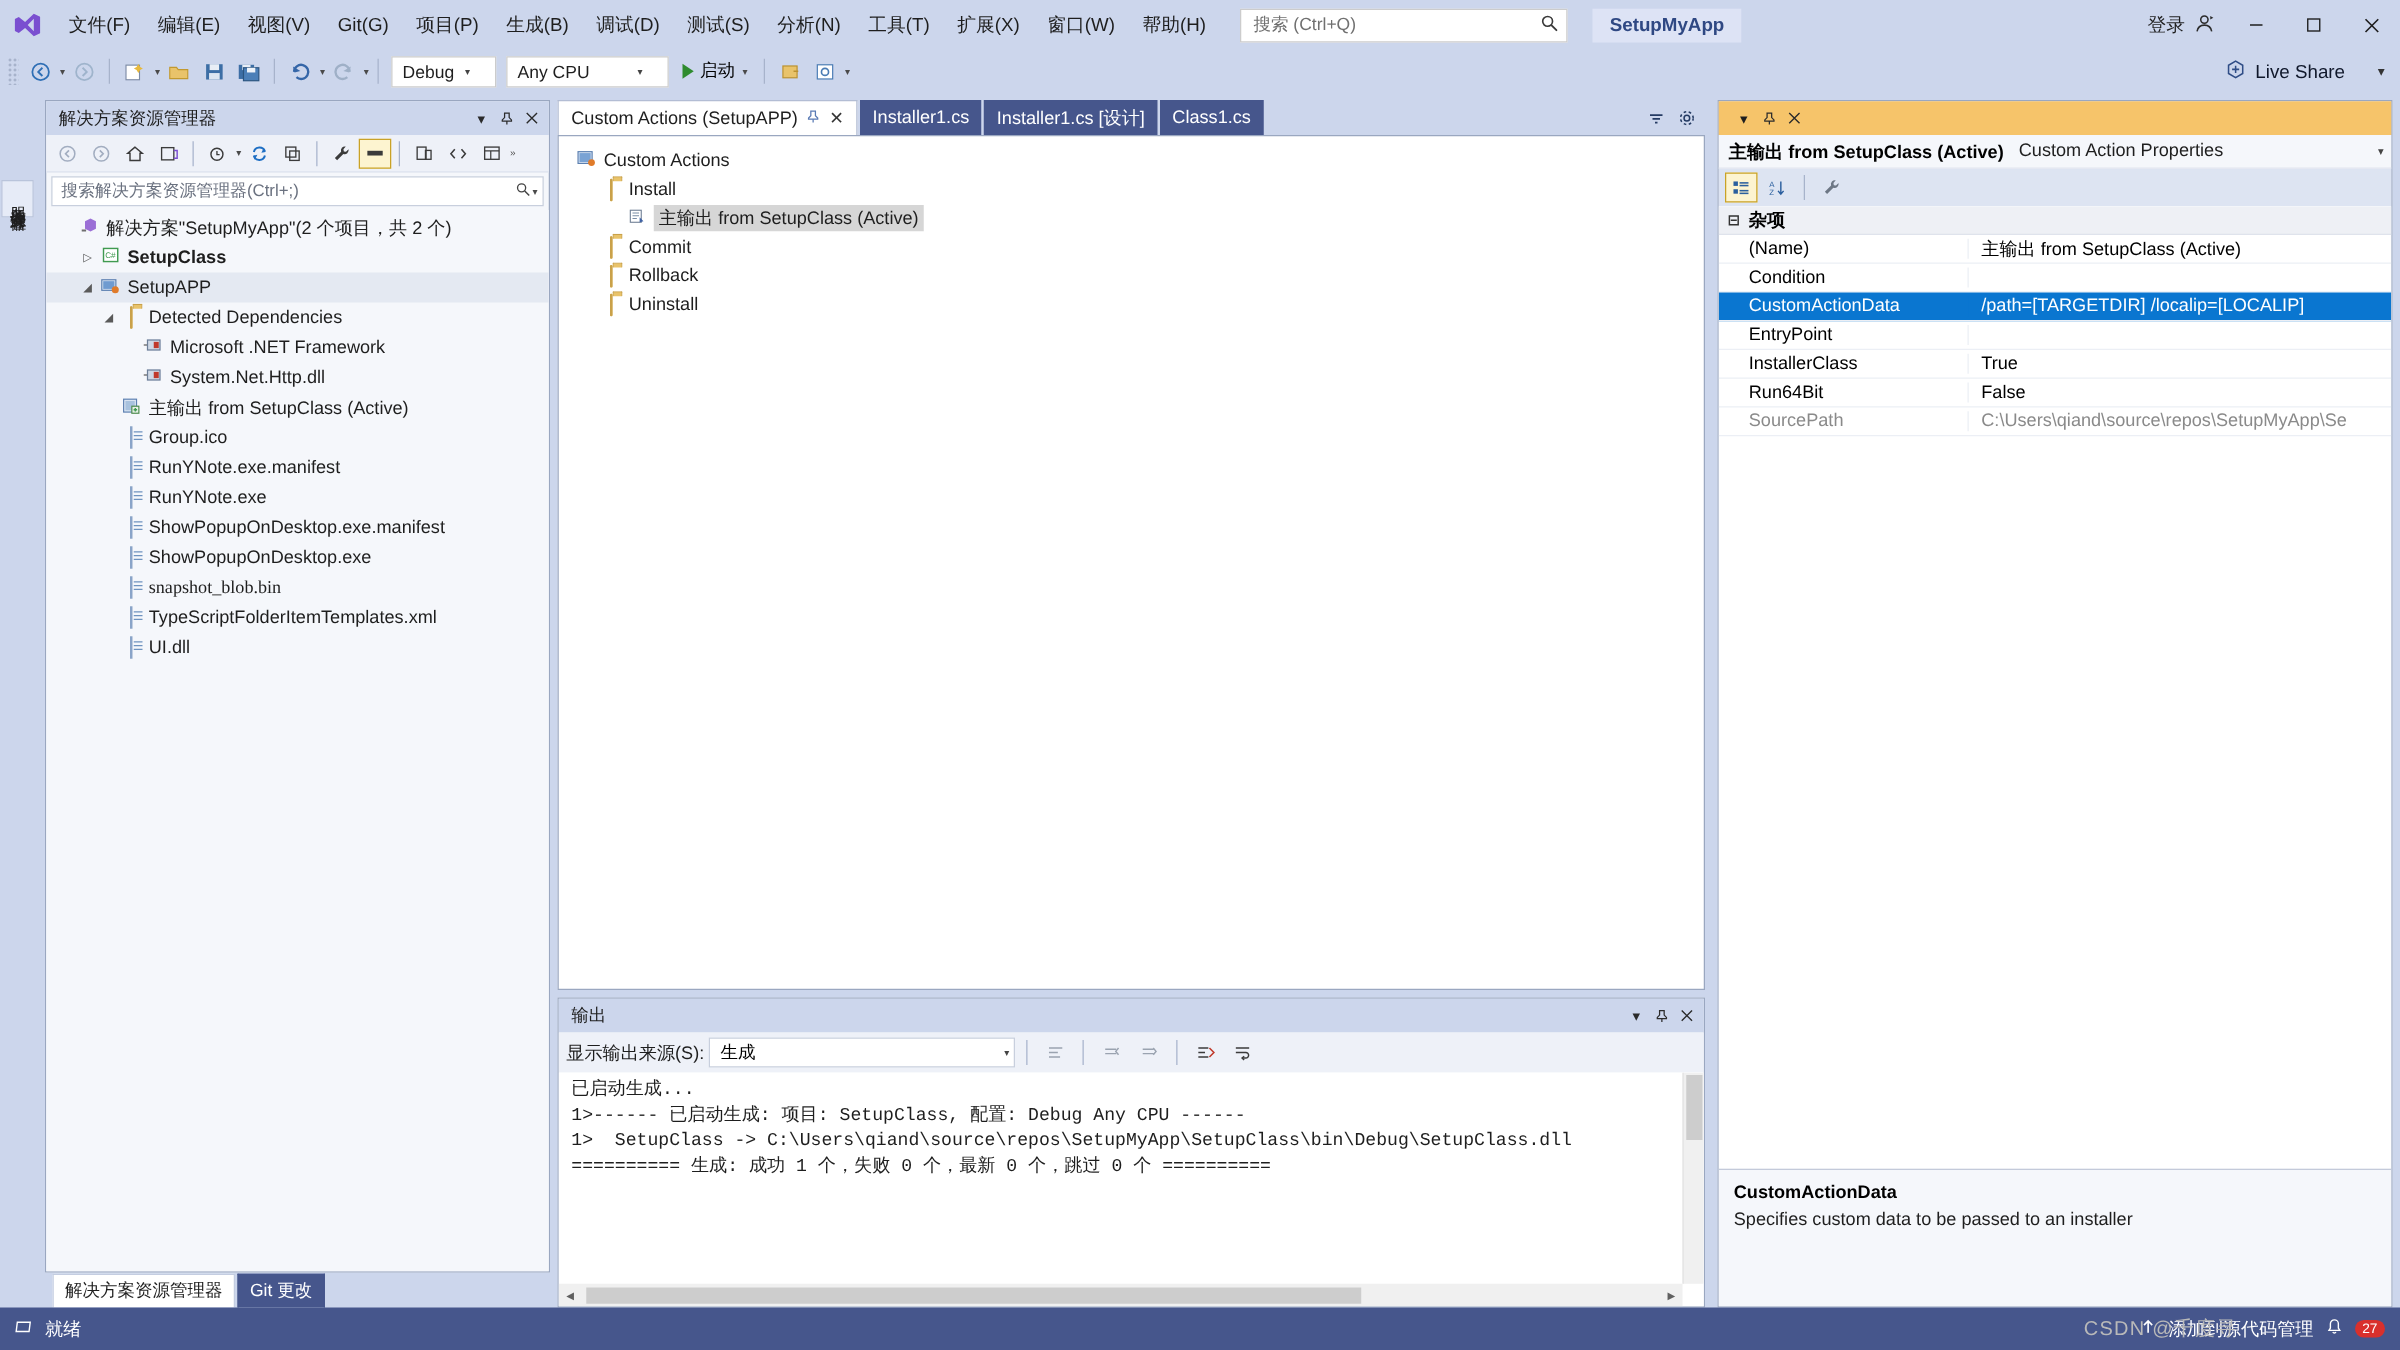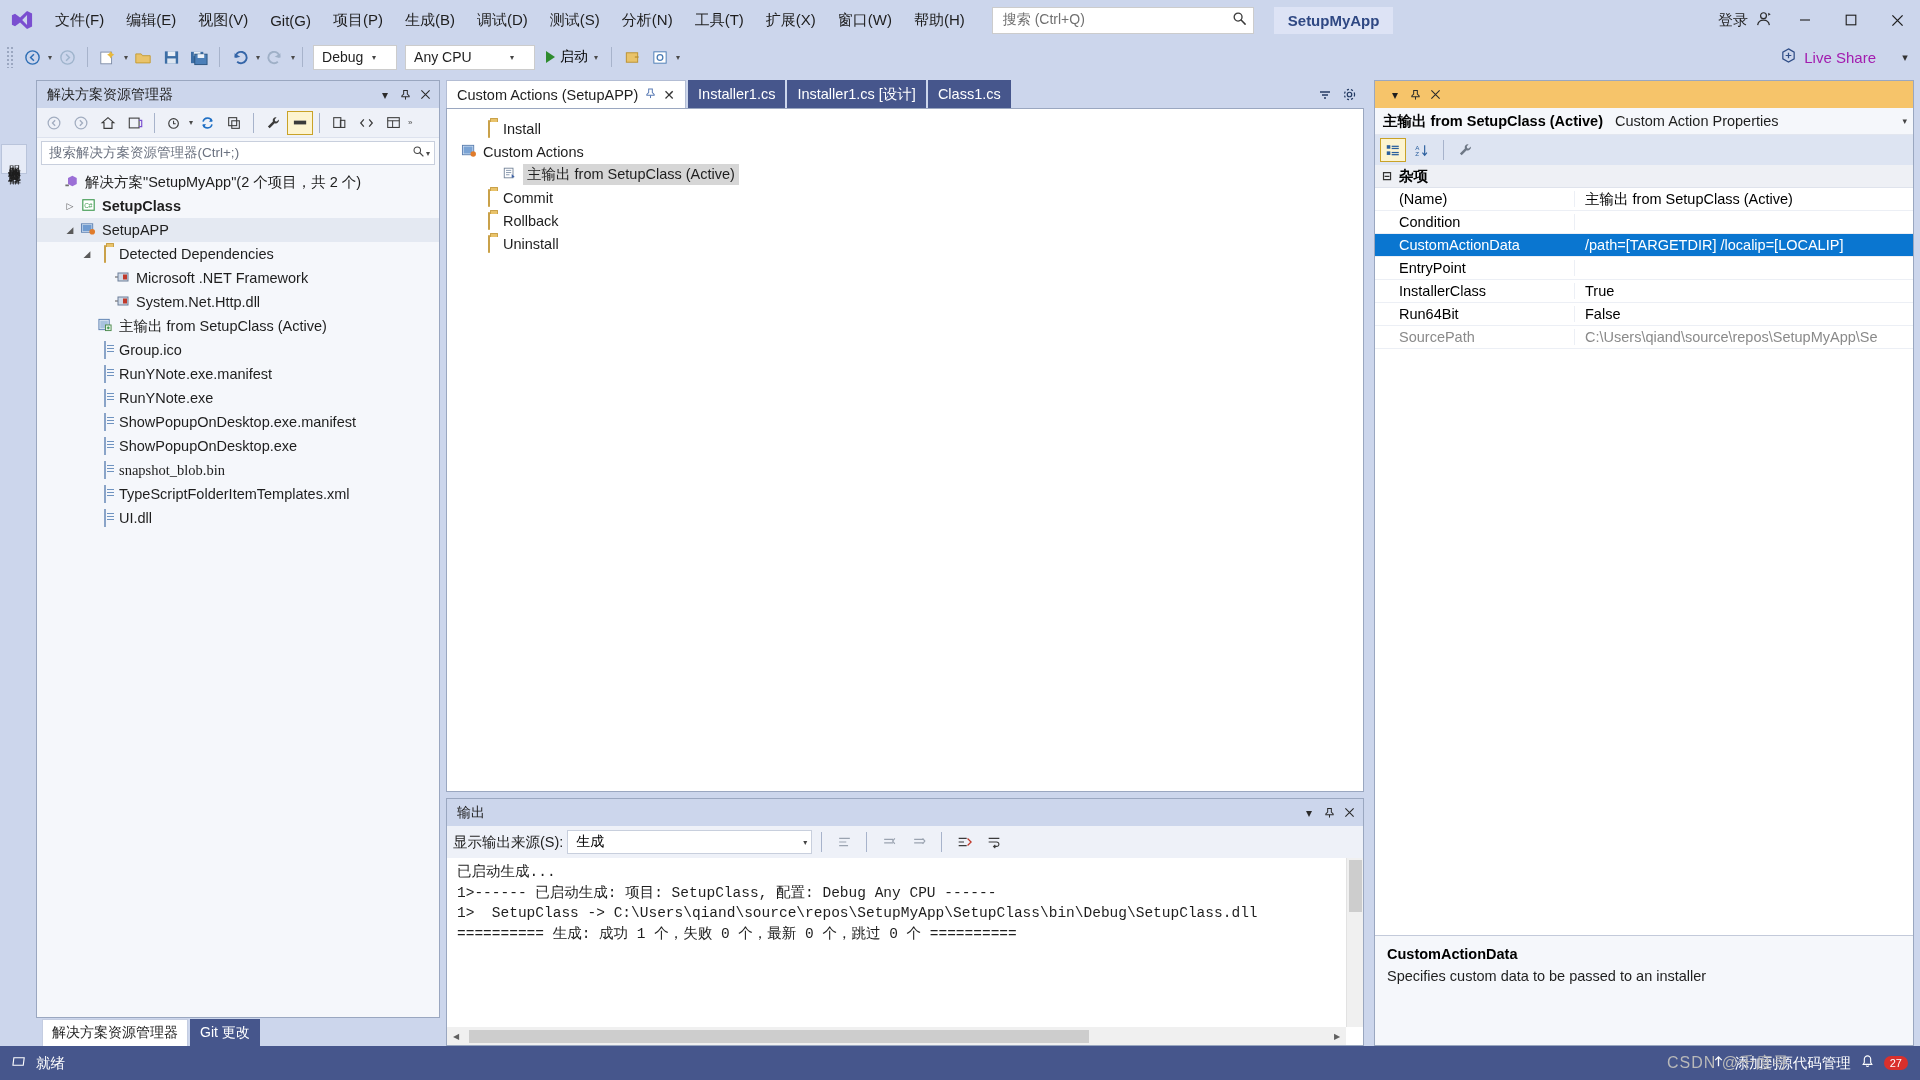--- a/index.html
+++ b/index.html
@@ -50,21 +50,21 @@
   .tb-sep { width: 1px; height: 20px; background: #a7b3cb; margin: 0 5px; }
   .tb-caret { font-size: 8px; color: #4a4a4a; margin-left: 1px; }
   .combo {
     height: 25px; background: #fff; border: 1px solid #ccc; display: flex; align-items: center;
     padding: 0 20px 0 8px; font-size: 14px; color: #1e1e1e; margin: 0 3px;
   }
   .combo .cval { flex: 1; white-space: nowrap; }
   .combo .carr { font-size: 8px; color: #444; padding-left: 8px; }
   .run-btn { display: flex; align-items: center; gap: 5px; padding: 0 6px; height: 28px; font-size: 14px; }
   .tri { width: 0; height: 0; border-left: 9px solid #2e8b2e; border-top: 6px solid transparent; border-bottom: 6px solid transparent; }
-  .liveshare { margin-left: auto; display: flex; align-items: center; gap: 7px; font-size: 15px; padding: 0 12px; color:#a21caf; }
+  .liveshare { margin-left: auto; display: flex; align-items: center; gap: 7px; font-size: 15px; padding: 0 12px; color:#0f172a; }
   .chev-btn { width: 30px; height: 34px; display:flex; align-items:center; justify-content:center; font-size: 11px; color:#333; }
 
   
   .body { flex: 1; display: flex; min-height: 0; background: #ccd6ec; }
   .vstrip {
     width: 28px; background: #ccd6ec; flex: 0 0 28px;
     display: flex; flex-direction: column; align-items: center; padding-top: 70px;
   }
   .vstrip .vtab {
     writing-mode: vertical-rl; font-size: 13px; color: #1e1e1e;
@@ -606,35 +606,35 @@
           <span class="hbtn">
             <svg width="15" height="15" viewBox="0 0 16 16">
                 <circle cx="8" cy="8" r="2.4" fill="none" stroke="#243b63" stroke-width="1.3"></circle>
                 <circle cx="8" cy="8" r="5.4" fill="none" stroke="#243b63" stroke-width="1.3" stroke-dasharray="2.2 2.2"></circle>
               </svg>
           </span>
         </div>
       </div>
 
       <div class="designer" id="designer-tree">
-          <div class="dtree-row" style="padding-left: 24px;">
-            <span class="ico">
-              <span><span class="folder"></span></span>
-            </span>
-            <span class="lbl">Install</span>
-          </div>
           <div class="dtree-row" style="padding-left: 4px;">
             <span class="ico">
               <span><svg width="16" height="15" viewBox="0 0 16 16">
                   <rect x="1" y="2.5" width="12" height="10" fill="#dde8f6" stroke="#5b7fb0"></rect>
                   <rect x="2.2" y="3.7" width="9.6" height="7.6" fill="#7aa3d4"></rect>
                   <circle cx="12.5" cy="11.8" r="2.9" fill="#e07b2a"></circle>
                 </svg></span>
             </span>
             <span class="lbl">Custom Actions</span>
+          </div>
+          <div class="dtree-row" style="padding-left: 24px;">
+            <span class="ico">
+              <span><span class="folder"></span></span>
+            </span>
+            <span class="lbl">Install</span>
           </div>
           <div class="dtree-row" style="padding-left: 44px;">
             <span class="ico">
               <span><svg width="15" height="14" viewBox="0 0 16 16">
                   <rect x="2" y="2.5" width="10" height="11" fill="#ffffff" stroke="#6f7f95"></rect>
                   <path d="M4 5h6M4 7.5h6M4 10h4" stroke="#7a8da5" stroke-width="1"></path>
                   <path d="M10.5 9l3.5 3.5-3.5 1z" fill="#3f62a5"></path>
                 </svg></span>
             </span>
             <span class="lbl sel">主输出 from SetupClass (Active)</span>

